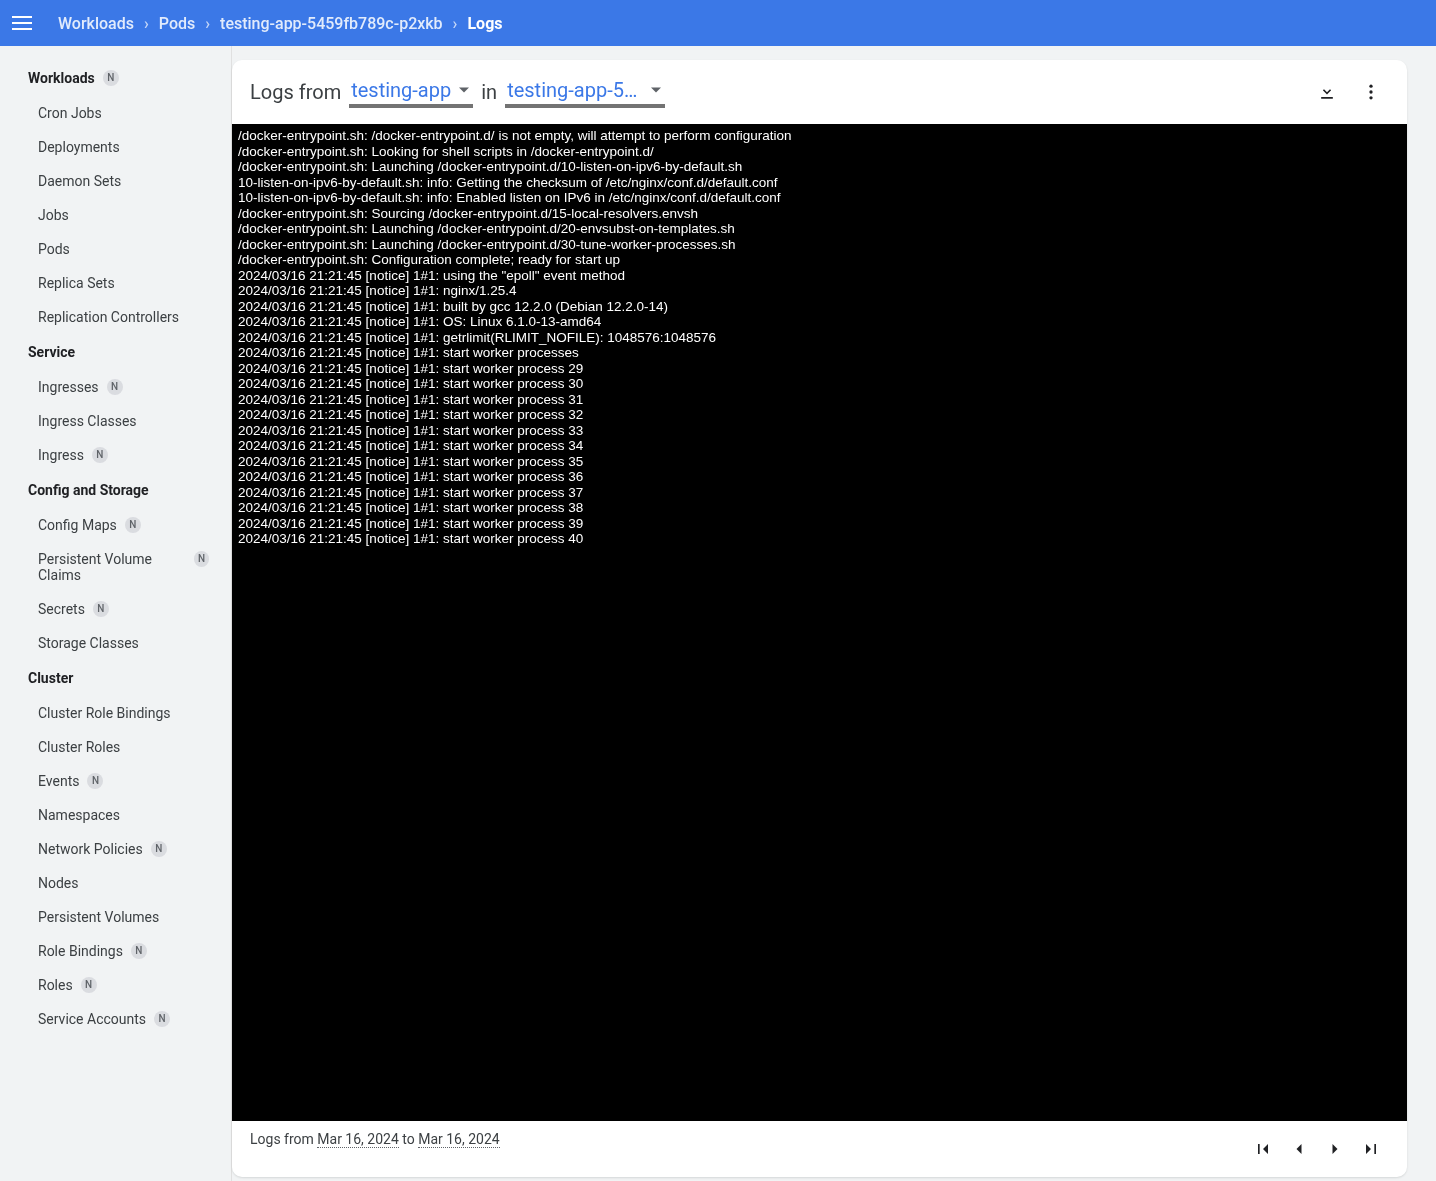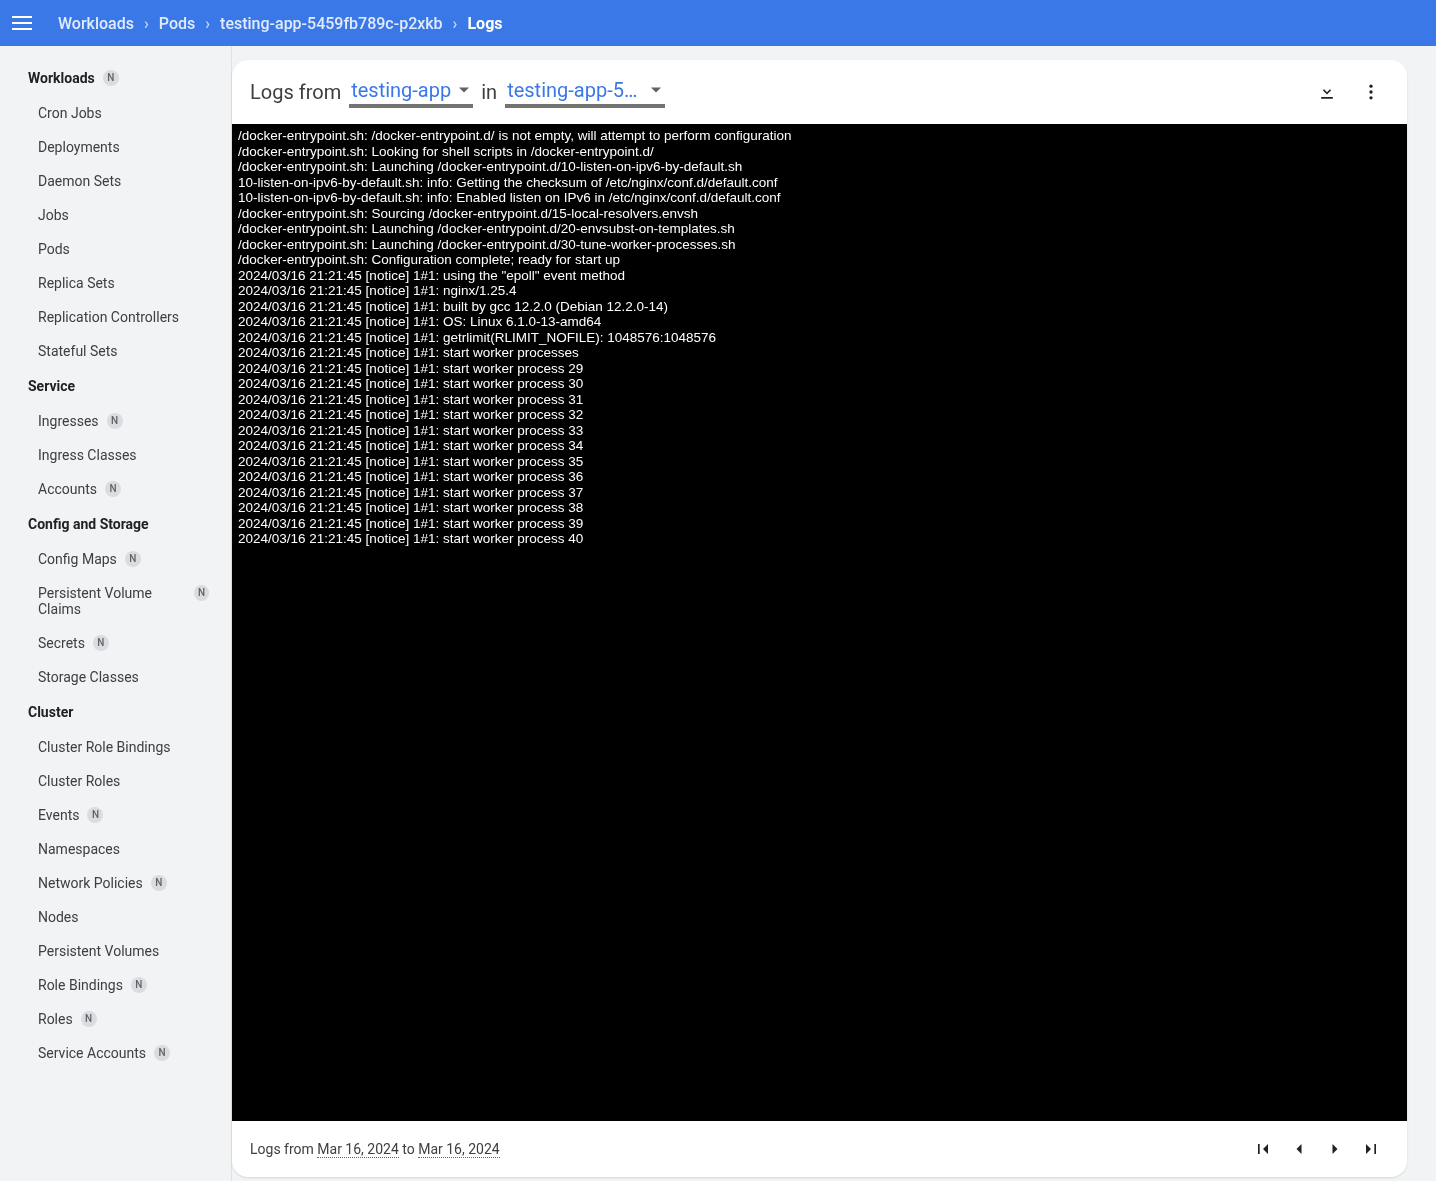--- a/index.html
+++ b/index.html
@@ -99,21 +99,21 @@
 .main {
   flex: 1;
   display: flex;
   flex-direction: column;
   background: #f1f3f4;
   padding: 14px 0 0 0;
 }
 .card {
   background: #fff;
   margin: 0 29px 4px 0;
-  border-radius: 16px;
+  border-radius: 10px;
   box-shadow: 0 1px 2px rgba(60,64,67,0.15);
   display: flex;
   flex-direction: column;
   flex: 1;
   overflow: hidden;
 }
 .log-header {
   display: flex;
   align-items: center;
   padding: 14px 18px;
@@ -164,21 +164,21 @@
   font-family: Liberation Sans, sans-serif;
   font-size: 13.5px;
   line-height: 1.15;
   padding: 4px 6px;
   overflow: auto;
   white-space: pre;
   font-weight: 500;
 }
 .footer {
   display: flex;
-  align-items: center;
+  align-items: flex-start;
   padding: 10px 18px;
   font-size: 14px;
   color: #3c4043;
 }
 .footer .dt {
   border-bottom: 1px dotted #5f6368;
 }
 .footer .spacer { flex: 1; }
 .pg-btn {
   width: 36px;
@@ -231,35 +231,32 @@
       </div>
       <div class="sb-item">
         <span>Pods</span>
       </div>
       <div class="sb-item">
         <span>Replica Sets</span>
       </div>
       <div class="sb-item">
         <span>Replication Controllers</span>
       </div>
-      <div class="sb-item">
-        <span>Stateful Sets</span>
-      </div>
       <div class="sb-section">
         <span>Service</span>
       </div>
       <div class="sb-item">
         <span>Ingresses</span>
         <span class="badge-n">N</span>
       </div>
       <div class="sb-item">
         <span>Ingress Classes</span>
       </div>
       <div class="sb-item">
-        <span>Accounts</span>
+        <span>Ingress</span>
         <span class="badge-n">N</span>
       </div>
       <div class="sb-section">
         <span>Config and Storage</span>
       </div>
       <div class="sb-item">
         <span>Config Maps</span>
         <span class="badge-n">N</span>
       </div>
       <div class="sb-item">

